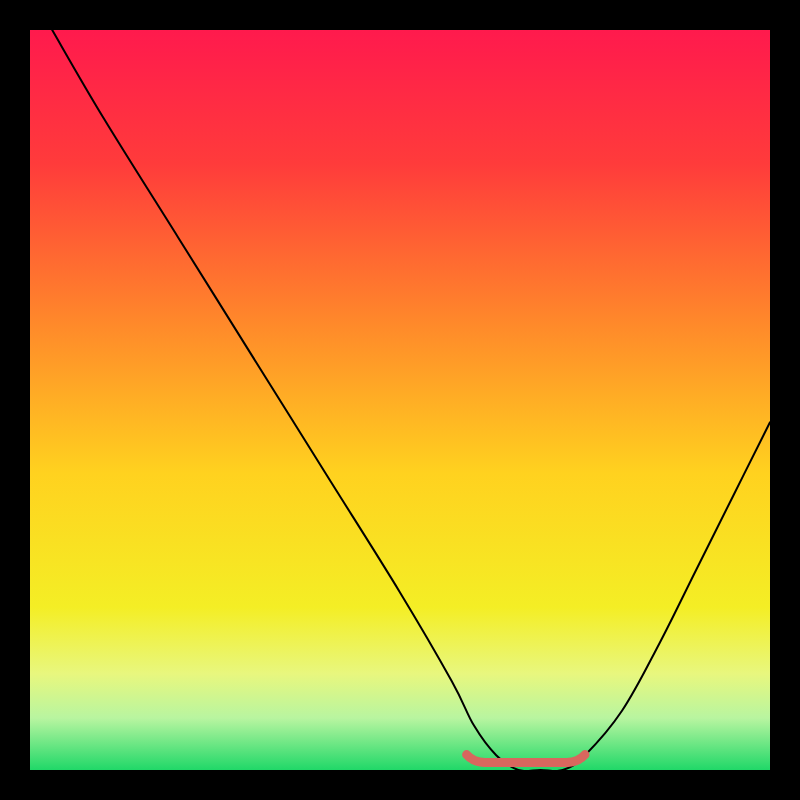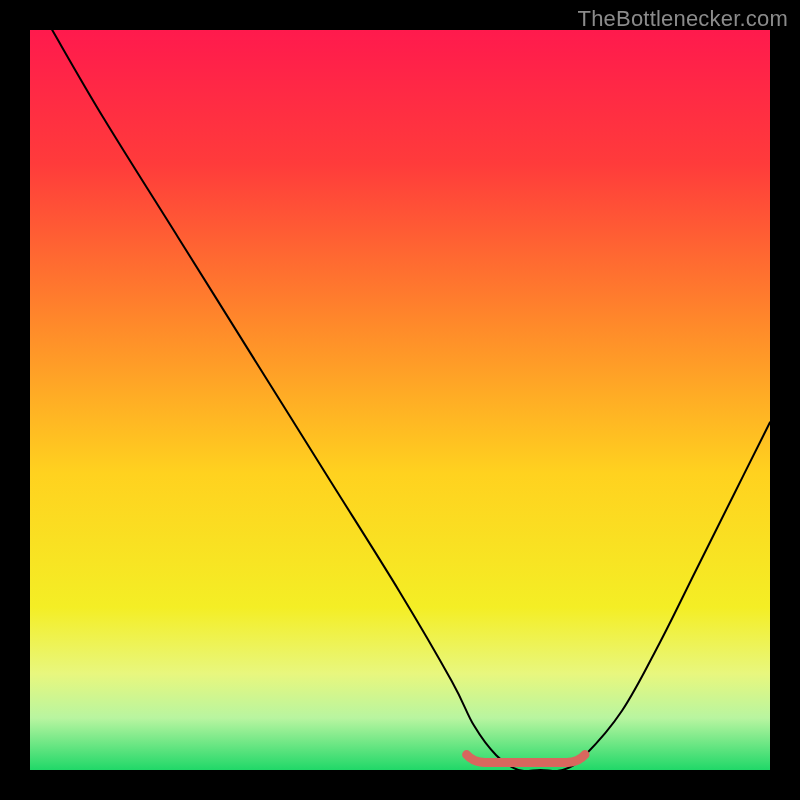--- a/index.html
+++ b/index.html
@@ -47,21 +47,20 @@
     stroke: #d8675e;
     stroke-width: 9;
     stroke-linecap: round;
     stroke-linejoin: round;
   }
 </style>
 </head>
 <body>
 
 <div class="container">
-  <div class="watermark">TheBottlenecker.com</div>
 
   <div class="plot-area">
     <svg id="chart-svg" viewBox="0 0 740 740" width="740" height="740">
       <defs>
         <linearGradient id="bg-grad" x1="0" y1="0" x2="0" y2="1">
             <stop offset="0%" stop-color="#ff1a4d"></stop>
             <stop offset="18%" stop-color="#ff3b3b"></stop>
             <stop offset="40%" stop-color="#ff8a2a"></stop>
             <stop offset="60%" stop-color="#ffd21f"></stop>
             <stop offset="78%" stop-color="#f4ee25"></stop>

